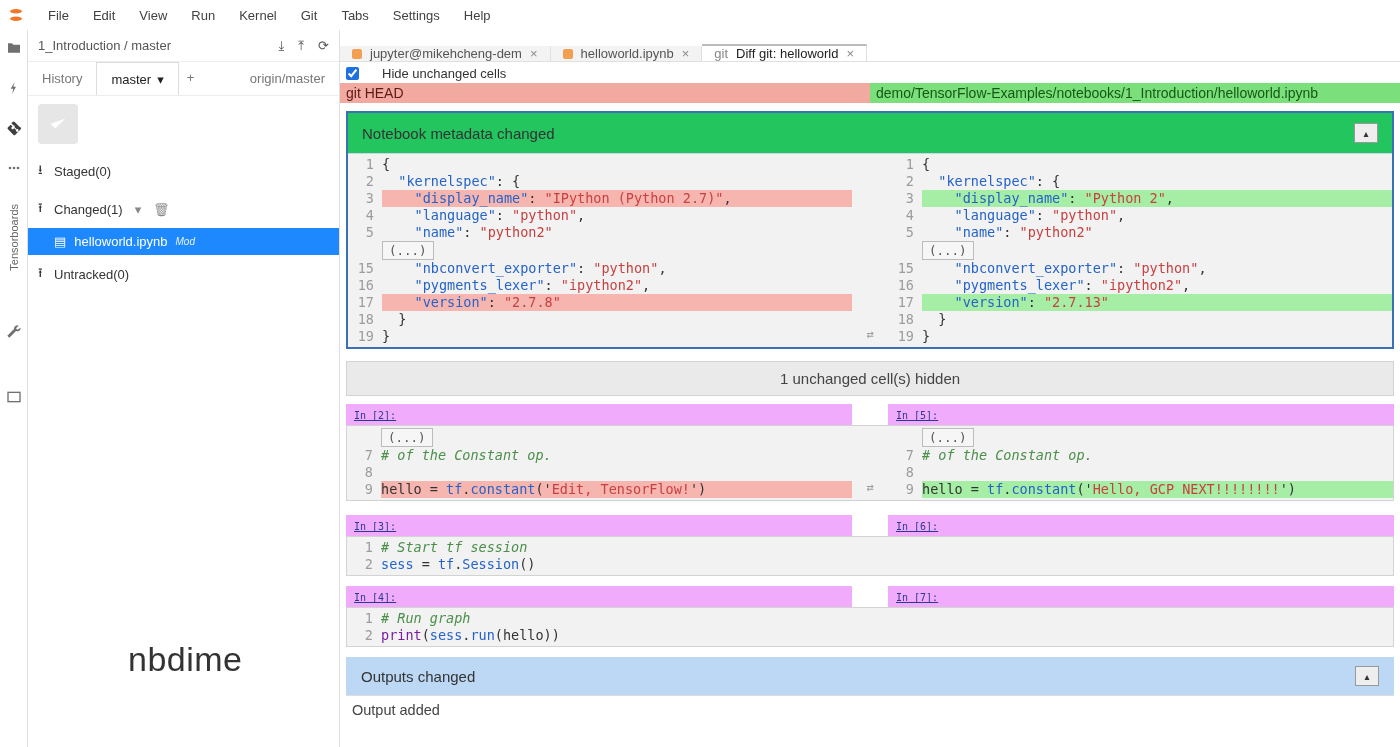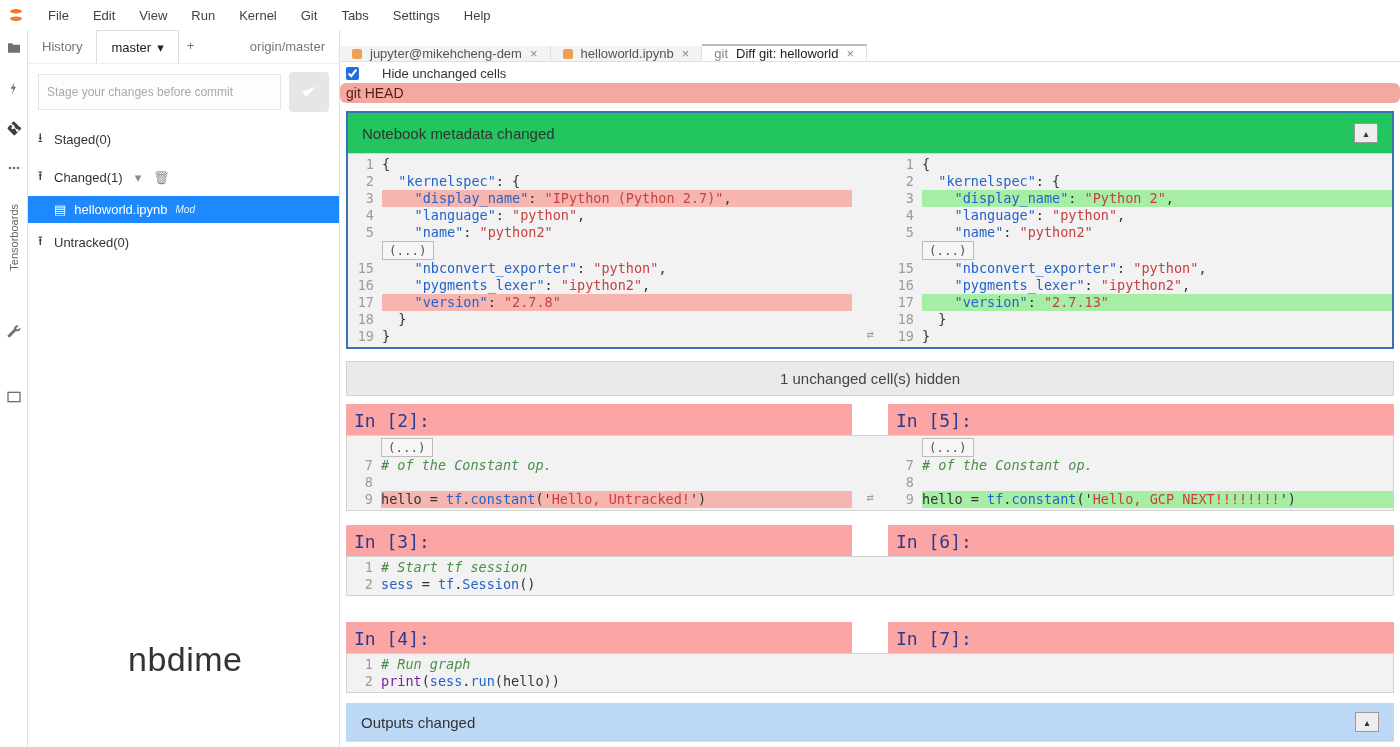--- a/index.html
+++ b/index.html
@@ -31,38 +31,38 @@
   .editor-area { flex:1; display:flex; flex-direction:column; background:#fff; }
   .editor-tabs { display:flex; height:32px; border-bottom:1px solid #e0e0e0; align-items:flex-end; }
   .editor-tabs .etab { display:flex; align-items:center; gap:8px; padding:0 12px; border-right:1px solid #e0e0e0; background:#f3f3f3; color:#555; cursor:pointer; font-size:13px;}
   .editor-tabs .etab.active { background:#fff; color:#222; border-top:2px solid #bbb;}
   .etab .dot { width:10px; height:10px; border-radius:2px; display:inline-block;}
   .etab .close { color:#888; }
   .diff-body { flex:1; overflow:auto; }
   .toprow { display:flex; align-items:center; gap:23px; padding:4px 6px 2px 6px;}
   .toprow input[type=checkbox]{ accent-color:#1e6fe0;}
   .banner-row { display:flex; }
-  .banner-left { flex:1; background:#f1a9a0; color:#5c1a17; padding:2px 6px; font-size:14px;border-radius:6px;}
+  .banner-left { flex:1; background:#f1a9a0; color:#5c1a17; padding:2px 6px; font-size:14px;}
   .banner-right { flex:1; background:#7be07b; color:#155815; padding:2px 6px; font-size:14px; text-align:left;}
   .panel { margin:8px 6px 4px 6px; border:2px solid #3b6fb6; background:#22c55e; }
   .panel-head { display:flex; align-items:center; padding:10px 14px; font-size:15px; color:#333;}
   .panel-head .spacer{flex:1;}
   .panel-head .toggle { border:1px solid #999; background:#eee; width:24px; height:20px; display:flex; align-items:center; justify-content:center; font-size:10px; cursor:pointer;}
   .twocol { display:flex; background:#f2f2f2; border-top:1px solid #c8d6ea;}
   .codecol { flex:1; font-family:Menlo,Consolas,monospace; font-size:13.5px; line-height:17px; padding:2px 0;}
   .codecol.mid { flex:0 0 36px; display:flex; align-items:flex-end; justify-content:center; color:#9c9c9c; font-size:12px; padding-bottom:4px;}
   .codeline { display:flex; }
   .ln { width:34px; text-align:right; color:#9c9c9c; padding-right:8px; user-select:none;}
   .tx { flex:1; white-space:pre; padding-right:6px;}
   .del { background:#f7b5b0;}
   .add { background:#a6eea6;}
   .fold { display:inline-block; border:1px solid #bbb; background:#f6f6f6; padding:0 6px; margin-left:34px; font-family:Menlo,monospace; font-size:12.5px; color:#555;}
   .tok-key{ color:#2563c9;} .tok-str{color:#c84141;} .tok-cmt{color:#4b8f4b; font-style:italic;}
   .tok-kw{color:#2563c9;} .tok-fn{color:#2563c9;} .tok-py{color:#7b1fa2;}
-  .inlabel { font-family:Menlo,monospace; color:#2b3a8f; background:#fca5a5; padding:6px 0 4px 8px; font-size:18px;}
+  .inlabel { font-family:Menlo,monospace; color:#2b3a8f; background:#f0abfc; padding:6px 0 4px 8px; font-size:10px;text-decoration:underline;}
   .plain-panel{ margin:0 6px; border:1px solid #d3d3d3;}
   .plain-head{ background:#eaeaea; text-align:center; padding:8px 0; color:#444; font-size:15px;}
   .single-col{ background:#f2f2f2; border:1px solid #d3d3d3; margin:0 6px 10px 6px;}
   .single-col .codeline .tx{ white-space:pre;}
   .outpanel{ margin:0 6px; border:1px solid #bcd8f5; background:#bcd8f5;}
   .outpanel .panel-head{ padding:8px 14px;}
   .outrow{ display:flex; background:#fff;}
   .outrow > div{ flex:1; padding:6px 6px; font-size:14.5px; color:#444; border-top:1px solid #ddd;}
   .codecol .tx .str2{color:#c84141;}
   .half-row{ display:flex; margin:8px 6px 0 6px;}
@@ -113,31 +113,37 @@
         </svg>
       </div>
     <div class="ai" style="margin-top:26px">
         <svg width="16" height="16" viewBox="0 0 24 24" fill="none" stroke="#707070" stroke-width="2">
           <rect x="3" y="5" width="18" height="14"></rect>
         </svg>
       </div>
   </div>
 
   <div class="sidebar">
+    <div class="side-head">
+      <span>1_Introduction / master</span>
+      <span class="spacer"></span>
+      <span class="icn">⤓</span>
+      <span class="icn">⤒</span>
+      <span class="icn">⟳</span>
+    </div>
     <div class="tabs-row">
       <div class="tab">History</div>
       <div class="tab active">
           <span>master</span>
           <span>▾</span>
         </div>
       <div class="plus">+</div>
       <div class="tab" style="margin-left:auto">origin/master</div>
     </div>
     <div class="commit-row">
-      <div class="commit-input">Stage your changes before commit</div>
       <div class="commit-btn">
           <svg width="22" height="22" viewBox="0 0 24 24" fill="#fff">
             <path d="M4 12l5 5L20 6"></path>
           </svg>
         </div>
     </div>
     <div class="section-h">
         <span class="caret">⭳</span>
         <span>Staged(0)</span>
       </div>
@@ -176,20 +182,21 @@
           <span class="close">×</span>
         </div>
       </div>
     <div class="diff-body">
       <div class="toprow">
         <input type="checkbox" checked="" style="">
         <span>Hide unchanged cells</span>
       </div>
       <div class="banner-row">
         <div class="banner-left">git HEAD</div>
+        <div class="banner-right">demo/TensorFlow-Examples/notebooks/1_Introduction/helloworld.ipynb</div>
       </div>
 
       <div class="panel">
         <div class="panel-head">
           <span>Notebook metadata changed</span>
           <span class="spacer"></span>
           <span class="toggle">▴</span>
         </div>
         <div class="twocol">
           <div class="codecol" id="leftmeta">
@@ -297,21 +304,21 @@
             <div class="codeline">
               <span class="ln">7</span>
               <span class="tx "><span class="tok-cmt"># of the Constant op.</span></span>
             </div>
             <div class="codeline">
               <span class="ln">8</span>
               <span class="tx "></span>
             </div>
             <div class="codeline">
               <span class="ln">9</span>
-              <span class="tx del">hello = <span class="tok-kw">tf</span>.<span class="tok-fn">constant</span>('<span class="str2">Hello, Untracked!</span>')</span>
+              <span class="tx del">hello = <span class="tok-kw">tf</span>.<span class="tok-fn">constant</span>('<span class="str2">Edit, TensorFlow!</span>')</span>
             </div>
           </div>
         <div class="codecol mid">⇄</div>
         <div class="codecol" id="c2r">
             <div><span class="fold">(...)</span></div>
             <div class="codeline">
               <span class="ln">7</span>
               <span class="tx "><span class="tok-cmt"># of the Constant op.</span></span>
             </div>
             <div class="codeline">
@@ -336,21 +343,21 @@
               <span class="ln">1</span>
               <span class="tx "><span class="tok-cmt"># Start tf session</span></span>
             </div>
             <div class="codeline">
               <span class="ln">2</span>
               <span class="tx "><span class="tok-kw">sess</span> = <span class="tok-kw">tf</span>.<span class="tok-fn">Session</span>()</span>
             </div>
           </div>
         </div>
 
-      <div class="half-row" style="margin-top:26px">
+      <div class="half-row" style="margin-top:10px">
         <div class="inlabel">In [4]:</div>
         <div class="mid"></div>
         <div class="inlabel">In [7]:</div>
       </div>
       <div class="single-col" id="c4">
           <div class="codecol">
             <div class="codeline">
               <span class="ln">1</span>
               <span class="tx "><span class="tok-cmt"># Run graph</span></span>
             </div>

